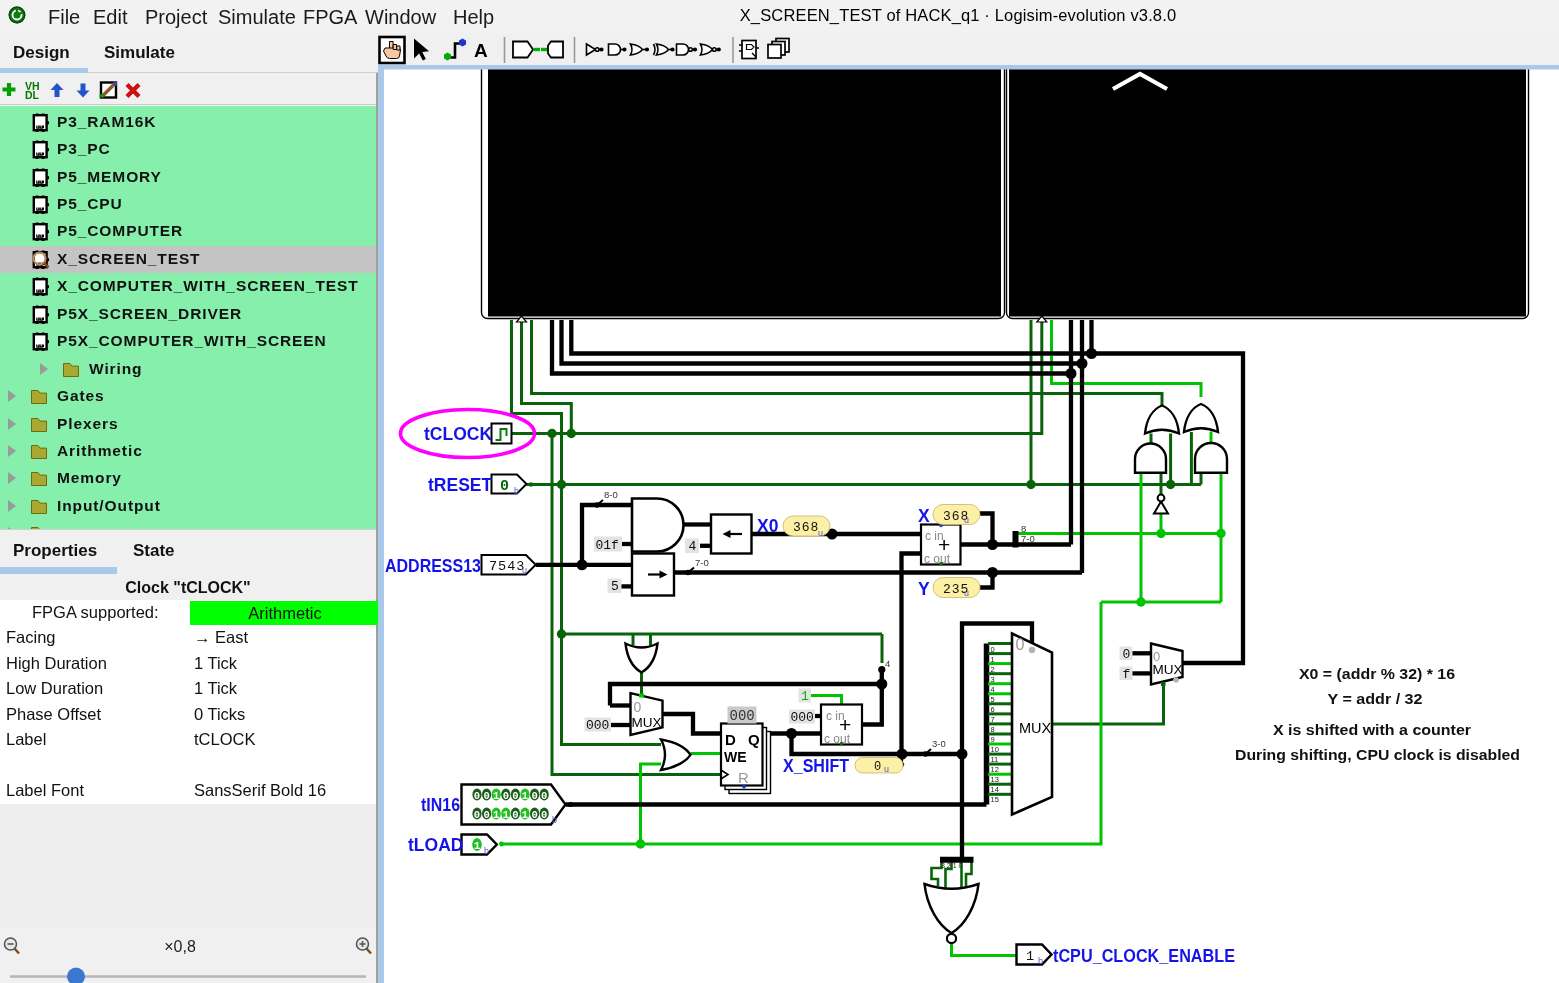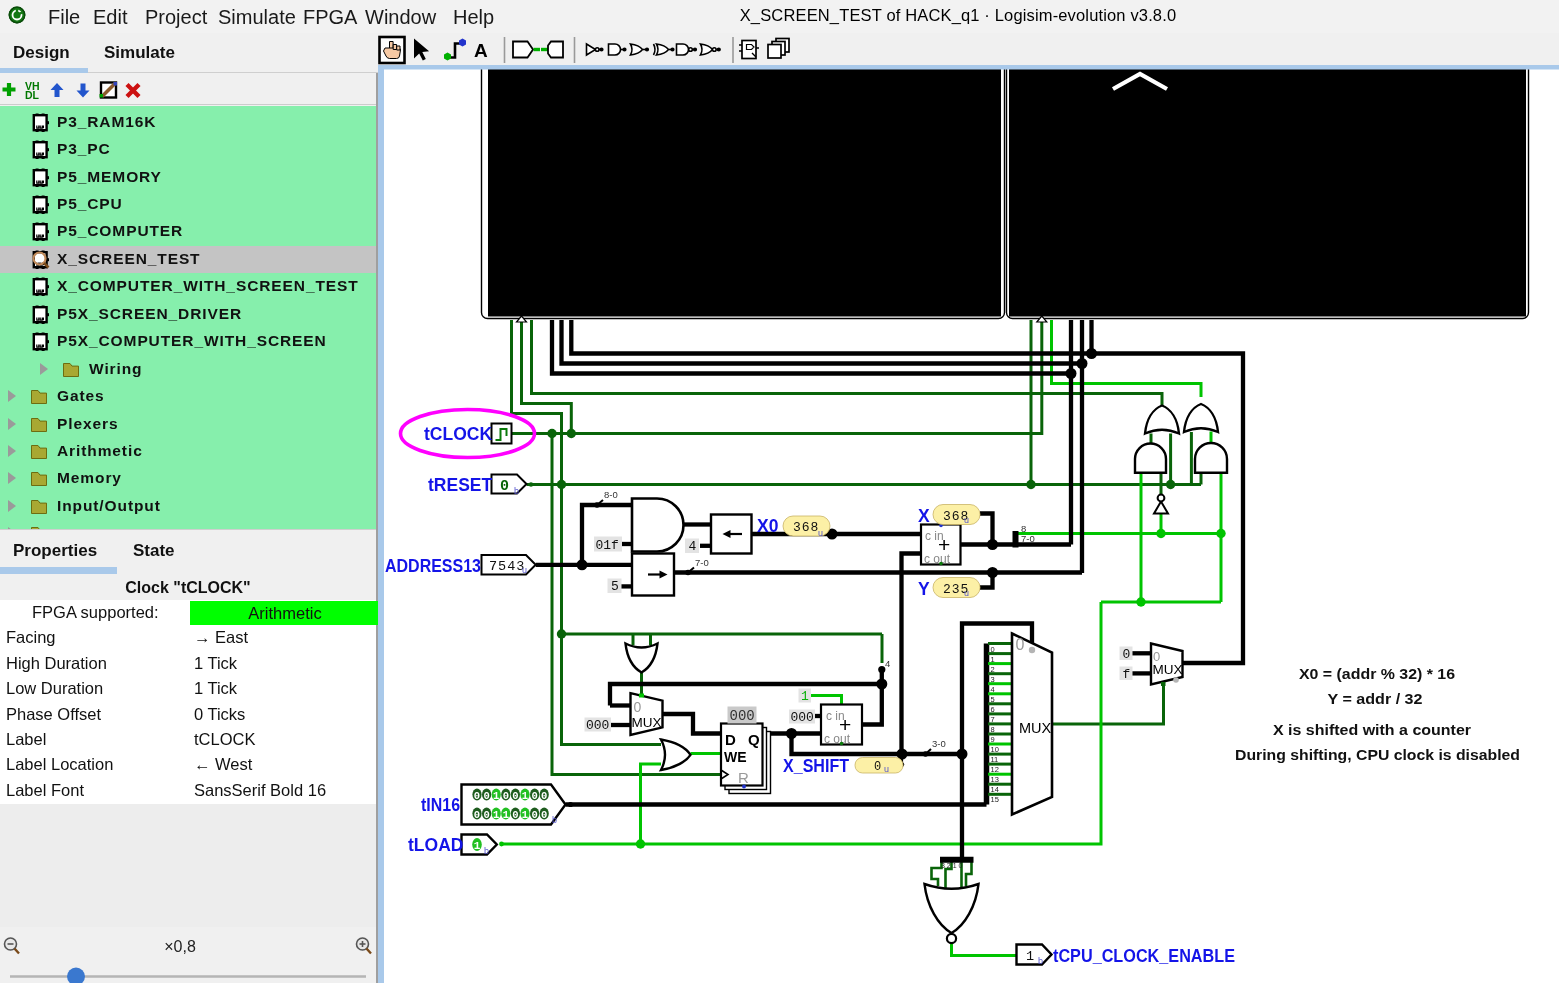--- a/index.html
+++ b/index.html
@@ -216,24 +216,20 @@
         <span class="pv">1 Tick</span>
       </div>
     <div class="prow" style="top:101.6px;">
         <span class="pl">Phase Offset</span>
         <span class="pv">0 Ticks</span>
       </div>
     <div class="prow" style="top:127px;">
         <span class="pl">Label</span>
         <span class="pv">tCLOCK</span>
       </div>
-    <div class="prow" style="top:152.4px;">
-        <span class="pl">Label Location</span>
-        <span class="pv">← West</span>
-      </div>
     <div class="prow" style="top:177.8px;">
         <span class="pl">Label Font</span>
         <span class="pv">SansSerif Bold 16</span>
       </div>
   </div>
   <div id="propempty" class="abs"></div>
   <div id="zoomrow" class="abs"></div>
   <div id="zoomlabel">×0,8</div>
   <svg id="explorer-svg" width="376" height="30" viewBox="0 0 376 30">
     <path d="M9,8 v13 M2.5,14.5 h13" stroke="#00a000" stroke-width="4.2"></path>

